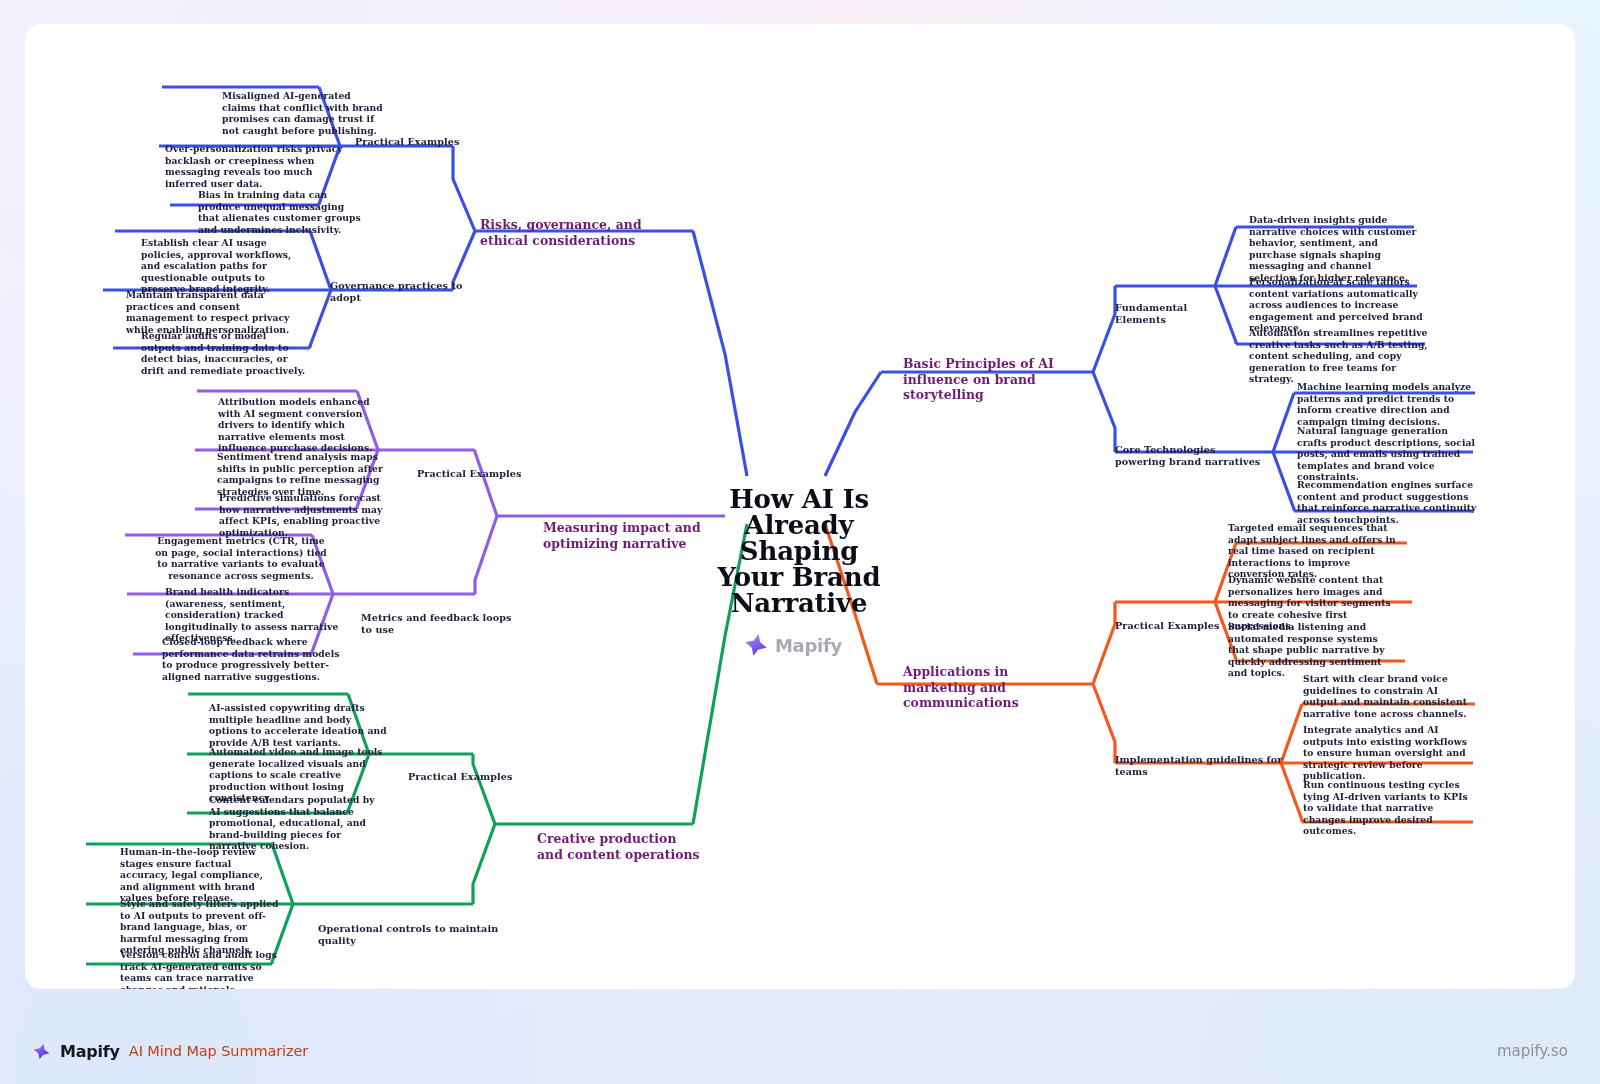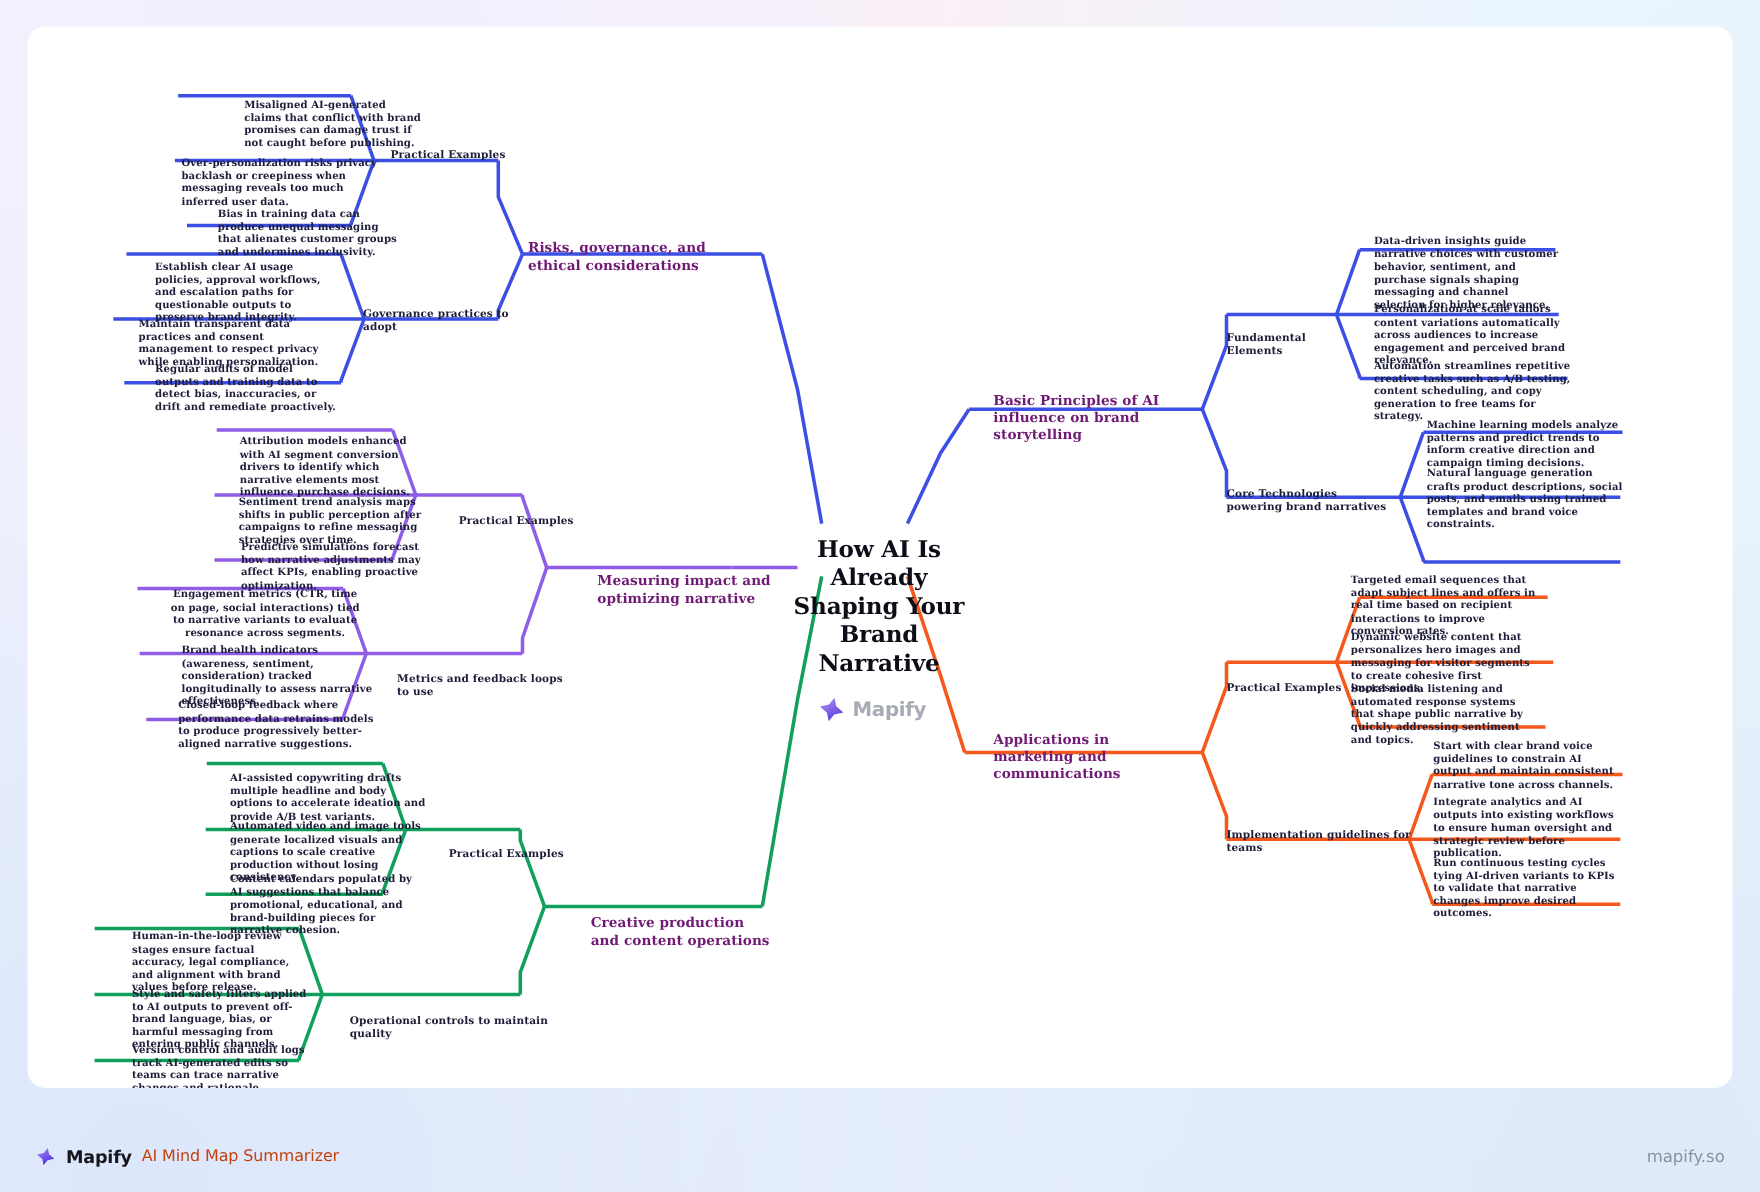--- a/index.html
+++ b/index.html
@@ -82,21 +82,21 @@
     font-weight: bold;
     letter-spacing: 0.05px;
     font-family: "DejaVu Serif", "Liberation Serif", serif;
   }
 
   #center-title {
     position: absolute;
     left: 688px; top: 462px;
     width: 172px;
     text-align: center;
-    font-size: 21px;
+    font-size: 26px;
     line-height: 26px;
     font-weight: bold;
     color: #0d0d18;
     font-family: "DejaVu Serif", "Liberation Serif", serif;
     letter-spacing: -0.2px;
   }
   #center-watermark {
     position: absolute;
     left: 718px; top: 608px;
     display: flex; align-items: center; gap: 6px;
@@ -283,20 +283,21 @@
 
   <div class="node sub" style="left:1090px; top:278px; width:120px;">Fundamental Elements</div>
   <div class="node sub" style="left:1090px; top:420px; width:150px;">Core Technologies powering brand narratives</div>
 
   <div class="node leaf" style="left:1224px; top:190px; width:170px;">Data-driven insights guide narrative choices with customer behavior, sentiment, and purchase signals shaping messaging and channel selection for higher relevance.</div>
   <div class="node leaf" style="left:1224px; top:252px; width:180px;">Personalization at scale tailors content variations automatically across audiences to increase engagement and perceived brand relevance.</div>
   <div class="node leaf" style="left:1224px; top:303px; width:180px;">Automation streamlines repetitive creative tasks such as A/B testing, content scheduling, and copy generation to free teams for strategy.</div>
 
   <div class="node leaf" style="left:1272px; top:357px; width:180px;">Machine learning models analyze patterns and predict trends to inform creative direction and campaign timing decisions.</div>
   <div class="node leaf" style="left:1272px; top:401px; width:180px;">Natural language generation crafts product descriptions, social posts, and emails using trained templates and brand voice constraints.</div>
+  <div class="node leaf" style="left:1272px; top:455px; width:180px;">Recommendation engines surface content and product suggestions that reinforce narrative continuity across touchpoints.</div>
 
   <div class="node branch-title" style="left:878px; top:640px; width:180px;">Applications in marketing and communications</div>
 
   <div class="node sub" style="left:1090px; top:596px; width:115px;">Practical Examples</div>
   <div class="node sub" style="left:1090px; top:730px; width:180px;">Implementation guidelines for teams</div>
 
   <div class="node leaf" style="left:1203px; top:498px; width:170px;">Targeted email sequences that adapt subject lines and offers in real time based on recipient interactions to improve conversion rates.</div>
   <div class="node leaf" style="left:1203px; top:550px; width:175px;">Dynamic website content that personalizes hero images and messaging for visitor segments to create cohesive first impressions.</div>
   <div class="node leaf" style="left:1203px; top:597px; width:170px;">Social media listening and automated response systems that shape public narrative by quickly addressing sentiment and topics.</div>
 

